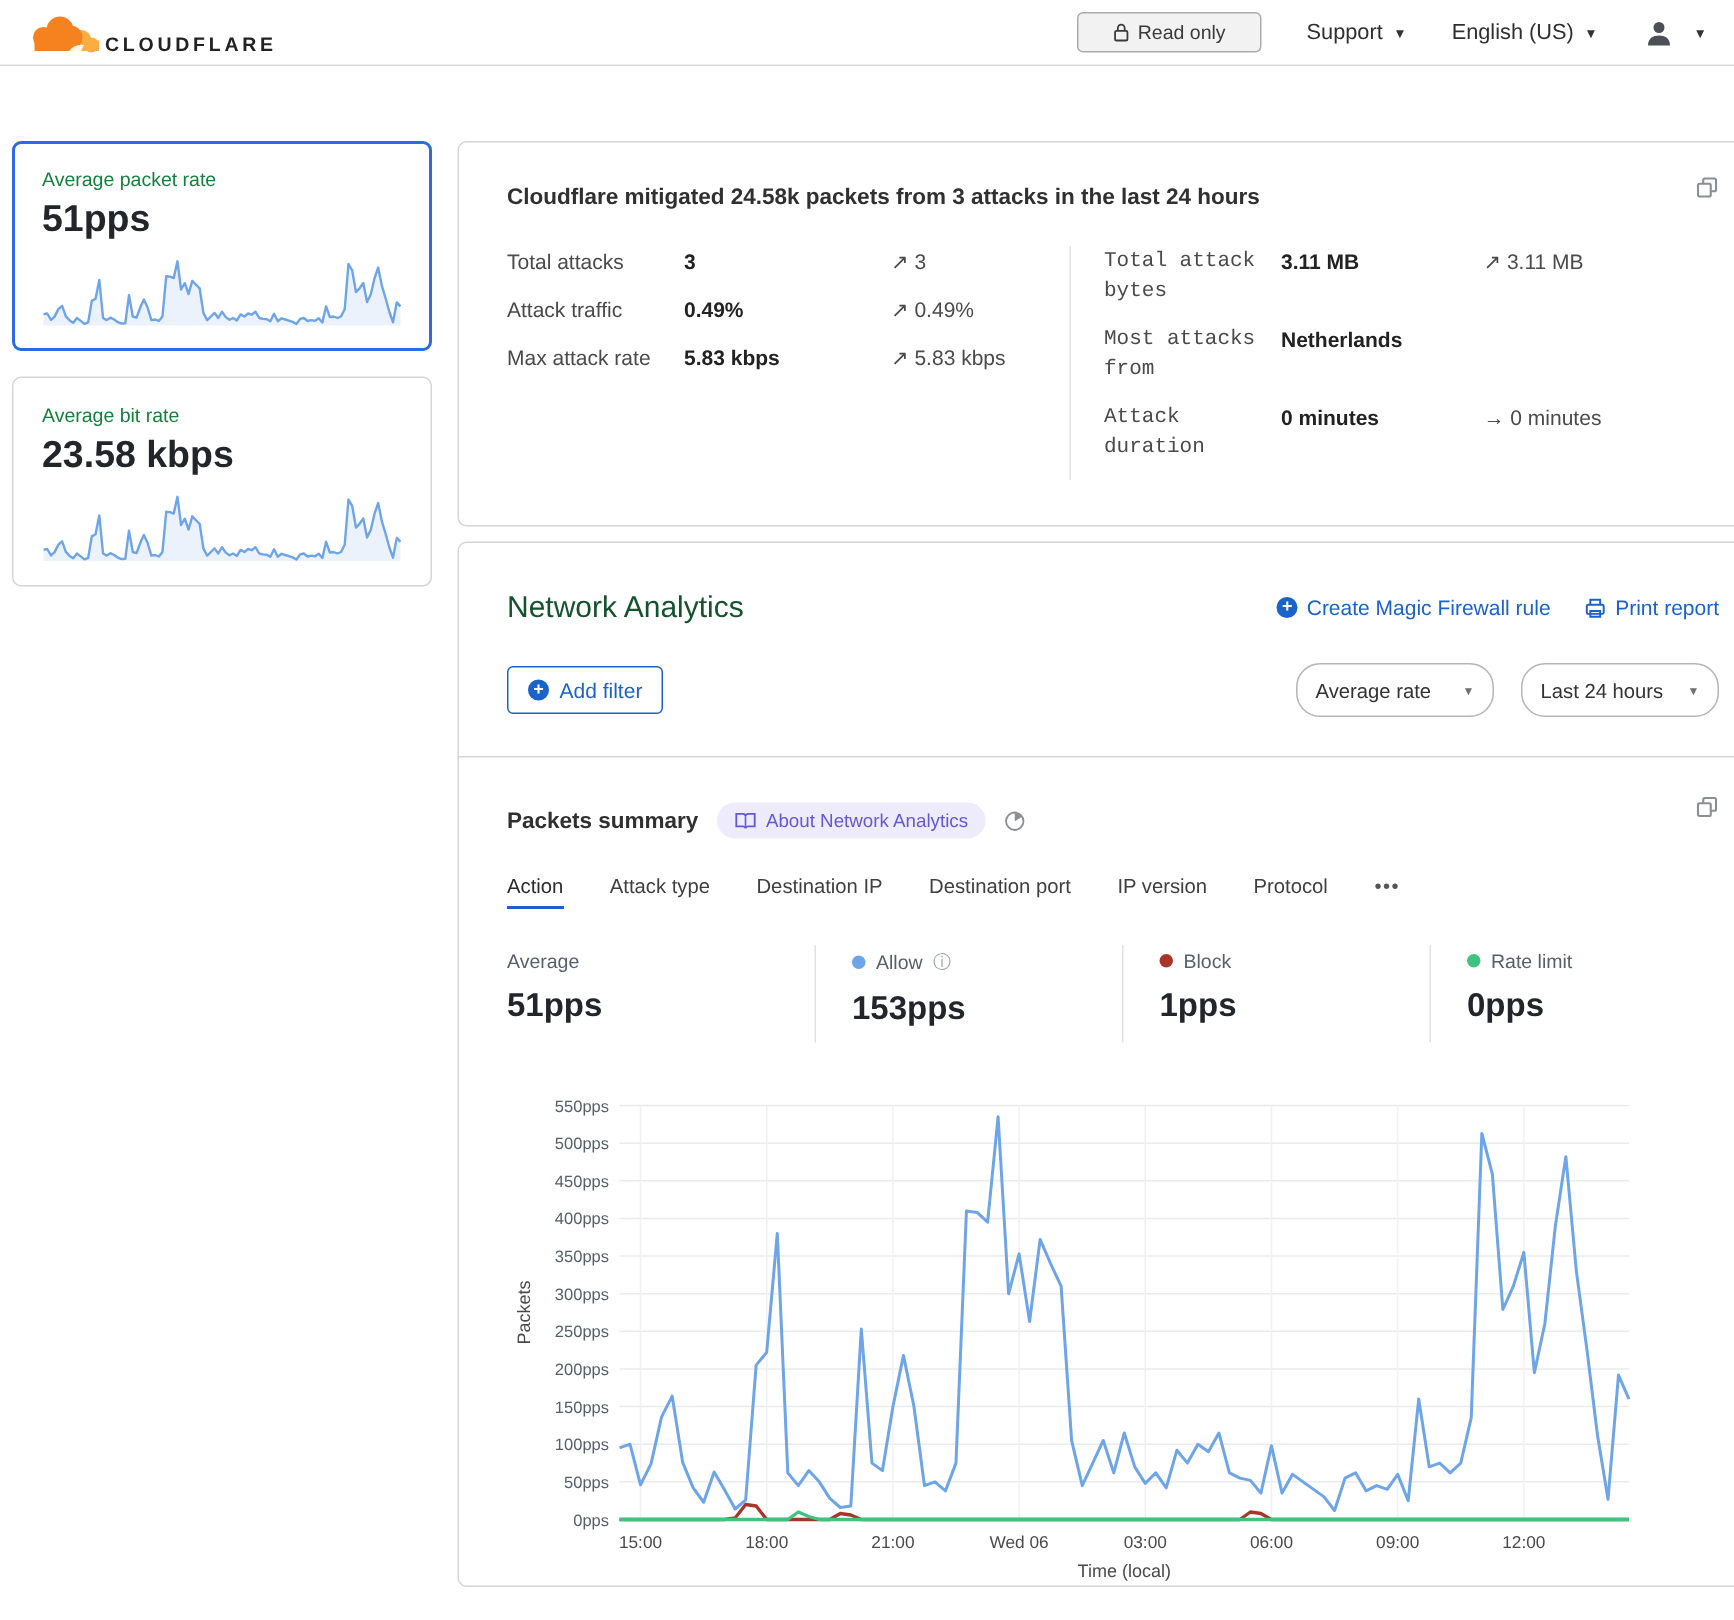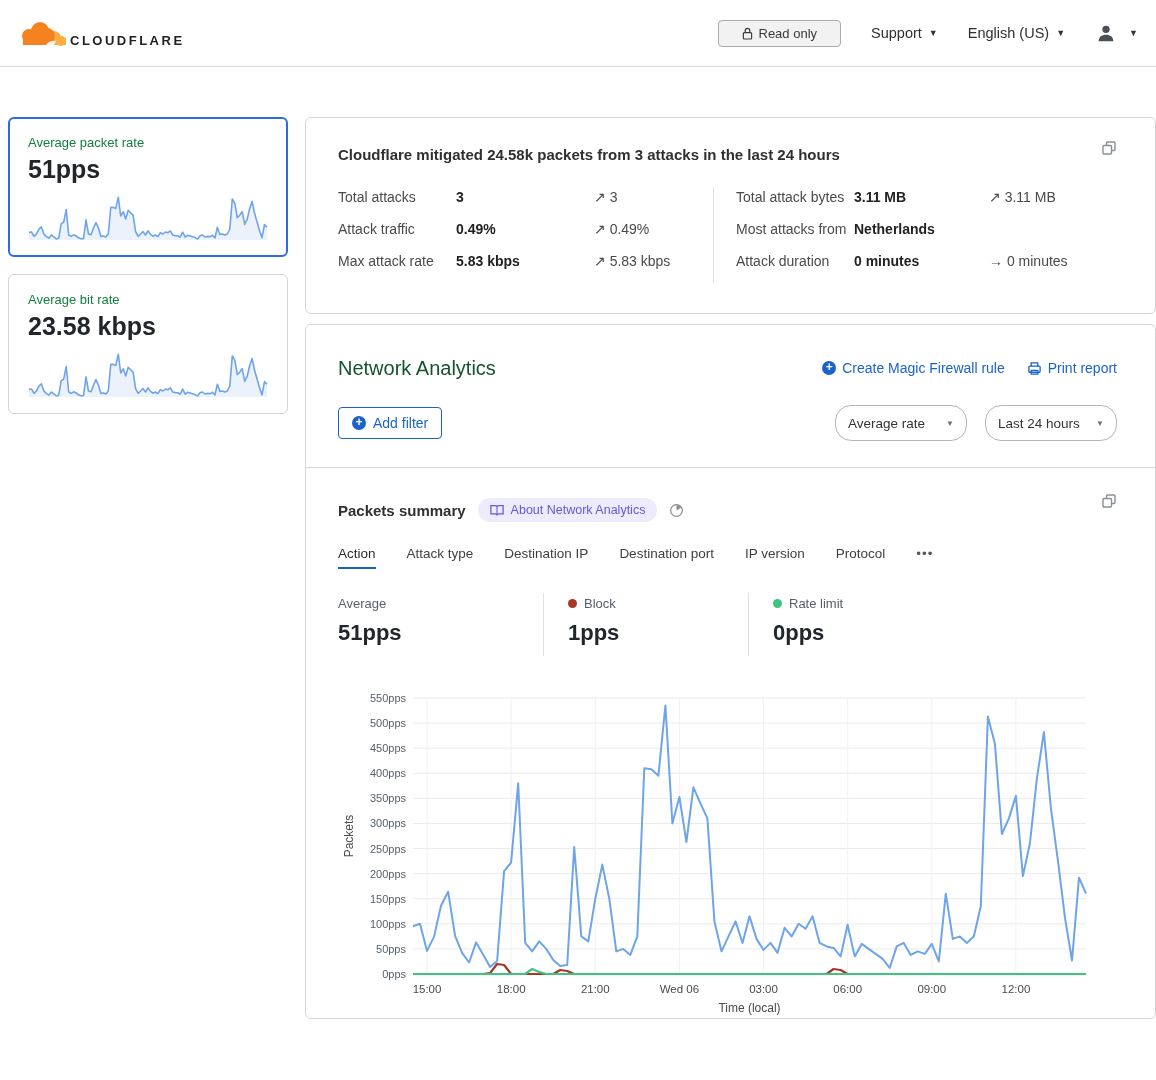--- a/index.html
+++ b/index.html
@@ -1,21 +1,21 @@
 <!DOCTYPE html>
 <html style="--accent: #1a63c9; --selected-card: #2b6ce6; --pill-bg: #edebfc; --pill-text: #6358d6;"><head>
 <meta charset="utf-8">
 <style>
   * { margin:0; padding:0; box-sizing:border-box; }
   html,body { background:#fff; }
   .app { width:1156px; height:1080px; overflow:hidden; position:relative;
          font-family:"Liberation Sans", sans-serif; color:#303030; background:#fff; }
 
   
-  .header { height:67px; display:flex; align-items:center; justify-content:space-between;
+  .header { height:44px; display:flex; align-items:center; justify-content:space-between;
             padding:0 18px 0 16px; border-bottom:1px solid #d9d9d9; }
   .logo { display:flex; align-items:flex-end; gap:2px; }
   .logo-text { font-size:13px; font-weight:800; letter-spacing:2.5px; color:#222; padding-bottom:2px; }
   .header-right { display:flex; align-items:center; gap:30px; }
   .readonly-badge { display:flex; align-items:center; gap:6px; background:#f2f2f2;
                     border:1px solid #ababab; border-radius:4px; padding:5px 23px;
                     font-size:13px; color:#3a3a3a; }
   .menu-item { display:flex; align-items:center; gap:7px; font-size:14.5px; color:#2f2f2f; cursor:pointer; }
   .caret { font-size:9px; color:#333; }
   .user-menu { display:flex; align-items:center; gap:12px; }
@@ -39,21 +39,21 @@
   .summary-title { font-size:15px; font-weight:700; color:#303030; margin-bottom:24px; width:760px; }
   .copy-btn { position:absolute; top:22px; right:38px; cursor:pointer; }
   .summary-cols { display:flex;margin-top:24px; }
   .sum-left { flex:0 0 375px; }
   .v-divider { width:1px; background:#e2e2e2; margin-right:22px; }
   .sum-right { flex:1; }
   .kv-row { display:flex; margin-bottom:12px; line-height:20px; font-size:14px; }
   .kv-label { color:#4a4a4a; flex:0 0 118px; }
   .kv-value { color:#222; font-weight:700; flex:0 0 138px; }
   .kv-change { color:#4a4a4a; }
-  .sum-right .kv-label { flex:0 0 118px; }
+  .sum-right .kv-label { flex:0 0 118px;font-family:Liberation Mono, monospace; }
   .sum-right .kv-value { flex:0 0 135px; }
 
   
   .analytics-card { padding:0; overflow:hidden; }
   .na-head { padding:32px 38px 0 32px; display:flex; justify-content:space-between; align-items:flex-start; }
   .na-title { font-size:20px; color:#14532d; font-weight:400; }
   .na-links { display:flex; gap:22px; align-items:center; padding-top:3px; }
   .link { display:flex; align-items:center; gap:6px; color:var(--accent,#1a63c9); font-size:14px; cursor:pointer; }
   .filter-row { padding:25px 38px 26px 32px; display:flex; justify-content:space-between; align-items:center; }
   .add-filter { display:flex; align-items:center; gap:7px; border:1px solid var(--accent,#1a63c9);
@@ -276,20 +276,28 @@
             <span class="tab-more">•••</span>
           </div>
 
           <div class="stats-row">
             <div class="stat">
               <div class="stat-label">
                   <span>Average</span>
                   <span class="stat-info"></span>
                 </div>
               <div class="stat-value">51pps</div>
+            </div>
+            <div class="stat">
+              <div class="stat-label">
+                  <span class="stat-dot" style="background: rgb(110, 164, 232);"></span>
+                  <span>Allow</span>
+                  <span class="stat-info">ⓘ</span>
+                </div>
+              <div class="stat-value">153pps</div>
             </div>
             <div class="stat">
               <div class="stat-label">
                   <span class="stat-dot" style="background: rgb(168, 53, 42);"></span>
                   <span>Block</span>
                   <span class="stat-info"></span>
                 </div>
               <div class="stat-value">1pps</div>
             </div>
             <div class="stat">

